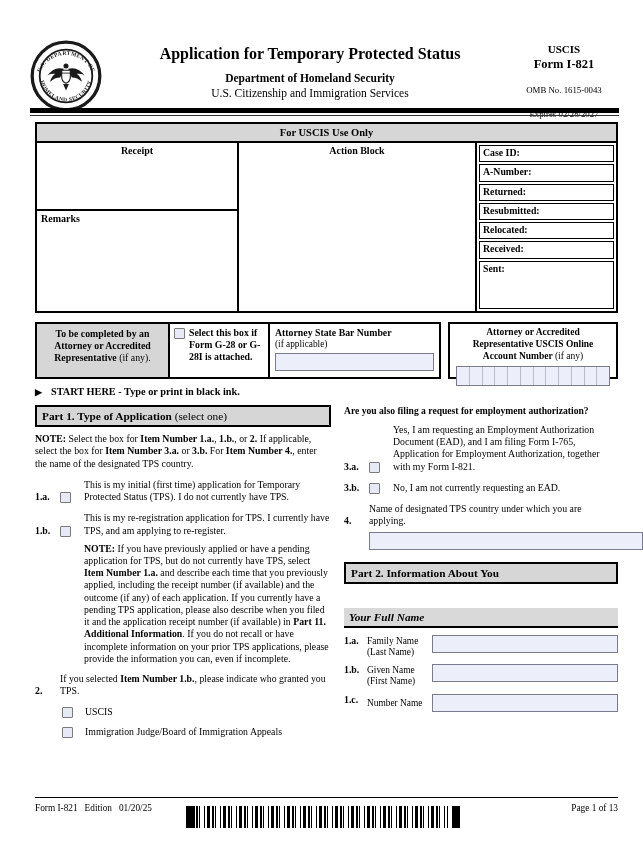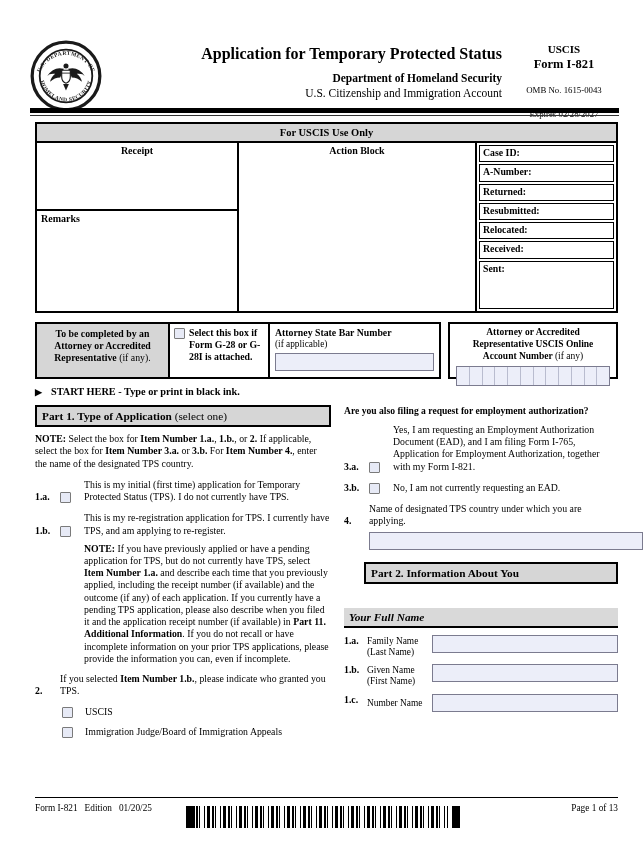--- a/index.html
+++ b/index.html
@@ -8,21 +8,21 @@
     position:relative; width:643px; height:843px; margin:0 auto;
     background:#ffffff; color:#000;
     font-family:"Liberation Serif", serif; font-size:9.8px; line-height:1.25;
     overflow:hidden;
   }
   b,.b { font-weight:bold; }
 
   
   .hdr { position:absolute; top:40px; left:30px; right:23px; height:66px; }
   .seal { position:absolute; left:0; top:0; width:72px; height:72px; }
-  .hdr-center { position:absolute; left:88px; right:118px; top:4px; text-align:right; }
+  .hdr-center { position:absolute; left:88px; right:118px; top:4px; text-align:center; }
   .hdr-title { font-size:16px; font-weight:bold; }
   .hdr-dept  { font-size:11.5px; font-weight:bold; margin-top:7px; }
   .hdr-agency{ font-size:11.5px; margin-top:1px; }
   .hdr-right { position:absolute; right:0; top:3px; width:112px; text-align:center; }
   .hdr-uscis { font-size:11px; font-weight:bold; }
   .hdr-form  { font-size:12.5px; font-weight:bold; }
   .hdr-omb, .hdr-exp { font-size:8.8px; margin-top:13px; }
   .rule-thick { position:absolute; top:108px; left:30px; right:24px; height:5px; background:#000; }
   .rule-thin  { position:absolute; top:115px; left:30px; right:24px; height:1px; background:#333; }
 
@@ -137,21 +137,21 @@
         <path d="M47 40 Q33 36 24 50 Q27 46 35 47 Q29 52 28 58 Q34 52 42 52 Z" fill="#1a1a1a"></path>
         <path d="M53 40 Q67 36 76 50 Q73 46 65 47 Q71 52 72 58 Q66 52 58 52 Z" fill="#1a1a1a"></path>
         <path d="M44 42 h12 v9 q0 7 -6 9 q-6 -2 -6 -9 Z" fill="#fff" stroke="#1a1a1a" stroke-width="1.6"></path>
         <path d="M44 46 h12" stroke="#1a1a1a" stroke-width="1.2"></path>
         <path d="M46 61 L50 70 L54 61 Z" fill="#1a1a1a"></path>
       </g>
     </svg>
     <div class="hdr-center">
       <div class="hdr-title">Application for Temporary Protected Status</div>
       <div class="hdr-dept">Department of Homeland Security</div>
-      <div class="hdr-agency">U.S. Citizenship and Immigration Account</div>
+      <div class="hdr-agency">U.S. Citizenship and Immigration Services</div>
     </div>
     <div class="hdr-right">
       <div class="hdr-uscis">USCIS</div>
       <div class="hdr-form">Form I-821</div>
       <div class="hdr-omb">OMB No. 1615-0043</div>
       <div class="hdr-exp">Expires 02/28/2027</div>
     </div>
   </div>
   <div class="rule-thick"></div>
   <div class="rule-thin"></div>
@@ -265,21 +265,21 @@
           <span class="cb"></span>
           <span class="itext">No, I am not currently requesting an EAD.</span>
         </div>
 
         <div class="item">
           <span class="num">4.</span>
           <span class="itext-nocb">Name of designated TPS country under which you are applying.</span>
         </div>
         <input class="fld item4-input" value="" style="">
 
-        <div class="part-hdr" style="margin-top:12px;margin-left:20px;">
+        <div class="part-hdr" style="margin-top:12px;">
           <b>Part 2.  Information About You</b>
         </div>
 
         <div class="sub-hdr">Your Full Name</div>
 
         <div class="frow">
           <span class="fnum">1.a.</span>
           <span class="flabel">
             <span>Family Name</span><br>
             <span>(Last Name)</span>

